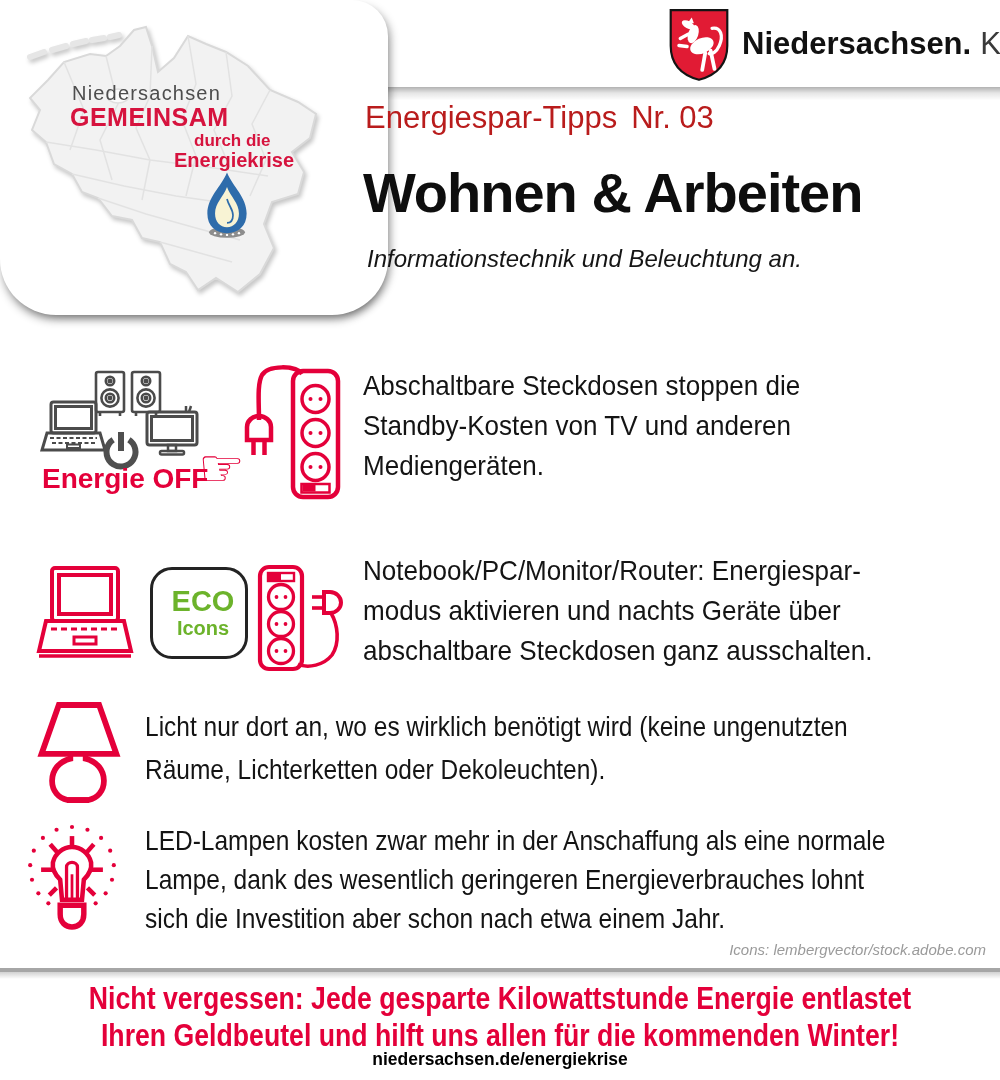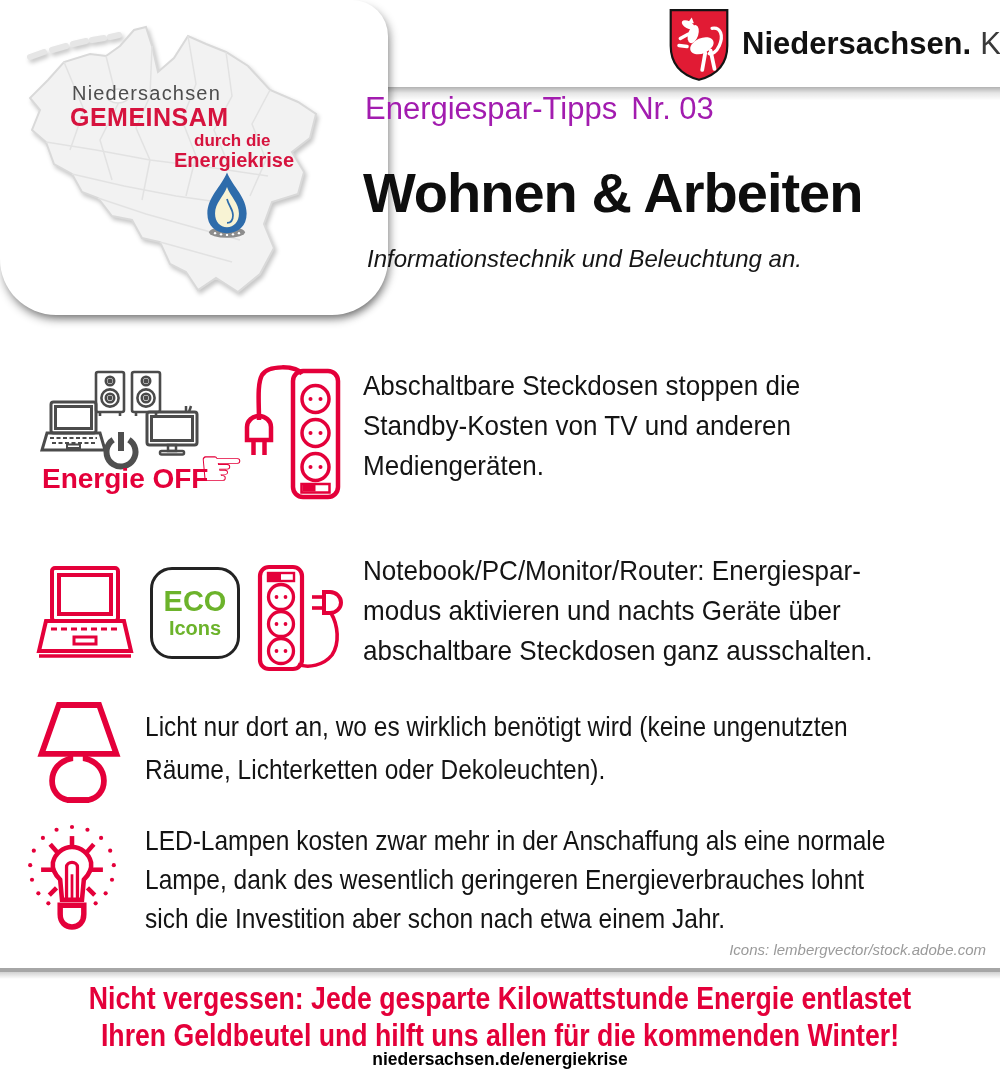--- a/index.html
+++ b/index.html
@@ -21,42 +21,42 @@
         box-shadow:0 7px 10px -3px rgba(0,0,0,0.45), 6px 3px 9px -3px rgba(0,0,0,0.28);}
   .card svg.map{position:absolute;top:0;left:0;filter:drop-shadow(2px 3px 2px rgba(0,0,0,0.22));}
   .c-line{position:absolute;white-space:nowrap;font-weight:700;}
   .c1{top:82px;left:72px;font-size:20px;font-weight:400;color:#4d4d4d;letter-spacing:1.2px;}
   .c2{top:103px;left:70px;font-size:25px;letter-spacing:0.5px;}
   .c3{top:131px;left:194px;font-size:17px;}
   .c4{top:149px;left:174px;font-size:20px;}
   .flame{position:absolute;top:170px;left:198px;}
 
   
-  .kicker{position:absolute;top:91px;left:365px;font-size:31px;white-space:nowrap;color:#a21caf;}
+  .kicker{position:absolute;top:100px;left:365px;font-size:31px;white-space:nowrap;color:#b91c1c;}
   .kicker .k2{margin-left:14px;}
   .title{position:absolute;top:160px;left:363px;font-size:56px;font-weight:700;letter-spacing:-1px;white-space:nowrap;color:#0e0e0e;}
   .subtitle{position:absolute;top:240px;left:367px;font-style:italic;font-size:24px;line-height:37px;color:#151515;}
   .subtitle div{white-space:nowrap;}
 
   
   .tip-text{position:absolute;font-size:28px;line-height:40px;color:#141414;}
   .tip-text div{white-space:nowrap;}
   .semi{transform:scaleX(0.93);transform-origin:left top;}
   .cond{transform:scaleX(0.875);transform-origin:left top;}
   .t1{top:366px;left:363px;}
   .t2{top:551px;left:363px;}
   .t3{top:705px;left:145px;line-height:43px;}
   .t4{top:821px;left:145px;line-height:39px;}
 
   .standby-label{position:absolute;top:463px;left:42px;font-size:28px;font-weight:700;white-space:nowrap;}
   .hand{position:absolute;top:442px;left:198px;font-size:52px;line-height:52px;font-family:"DejaVu Sans", sans-serif;}
 
   .eco-badge{position:absolute;top:567px;left:150px;width:84px;height:86px;background:#fff;
      border:3.5px solid #232323;border-radius:22px;display:flex;flex-direction:column;
-     align-items:center;justify-content:center;}
+     align-items:center;justify-content:center;padding-left:8px;}
   .eco-line1{font-size:29px;font-weight:700;line-height:30px;}
   .eco-line2{font-size:20px;font-weight:700;line-height:24px;}
 
   .abs{position:absolute;}
 
   
   .credits{position:absolute;top:941px;right:14px;font-size:15px;font-style:italic;color:#9a9a9a;white-space:nowrap;margin-left:36px;}
   .divider{position:absolute;top:968px;left:0;right:0;height:4px;background:#a6a6a6;}
   .divider:after{content:"";position:absolute;top:4px;left:0;right:0;height:7px;
      background:linear-gradient(to bottom, rgba(0,0,0,0.18), rgba(0,0,0,0));}

